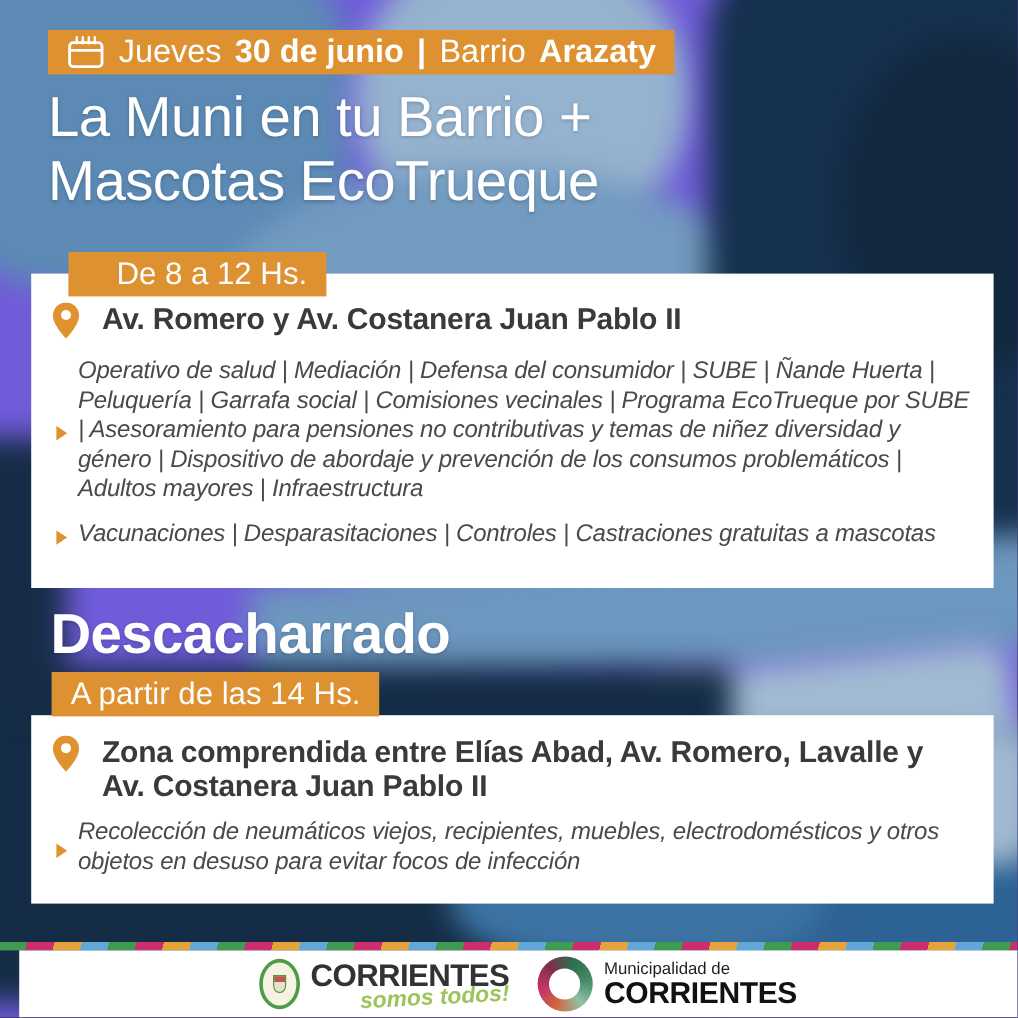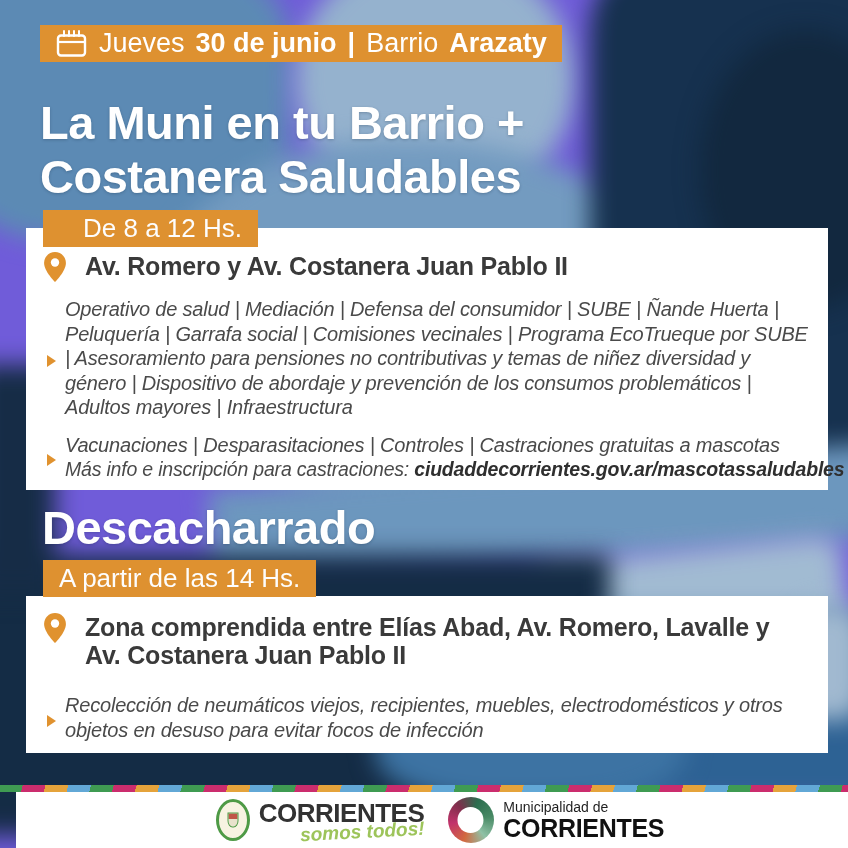--- a/index.html
+++ b/index.html
@@ -27,45 +27,45 @@
   
   .banner{
     position:absolute;z-index:3;left:40px;top:25px;height:37px;
     display:inline-flex;align-items:center;gap:11px;padding:0 15px;
     background:#de9130;color:#fff;font-size:27px;white-space:nowrap;
   }
   .banner b{font-weight:bold;text-align:center;}
   .cal{display:block;}
   
   .main-title{
-    position:absolute;z-index:3;left:40px;top:96px;color:#fff;
-    font-size:47px;line-height:54px;font-weight:bold;letter-spacing:-.5px;
+    position:absolute;z-index:3;left:40px;top:70px;color:#fff;
+    font-size:47px;line-height:54px;font-weight:normal;letter-spacing:-.5px;
     text-shadow:0 1px 3px rgba(10,30,50,.25);
   }
   .section-title{
     position:absolute;z-index:3;left:42px;top:500px;color:#fff;
     font-size:47px;font-weight:bold;letter-spacing:-.5px;
     text-shadow:0 1px 3px rgba(10,30,50,.25);
   }
   
   .time-badge{
     position:absolute;z-index:4;height:37px;display:inline-flex;align-items:center;
     background:#de9130;color:#fdfdfd;font-size:26px;padding:0 16px;white-space:nowrap;
   }
-  .badge1{left:43px;top:210px;padding-left:40px;}
+  .badge1{left:57px;top:210px;padding-left:40px;}
   .badge2{left:43px;top:560px;}
   
   .card{position:absolute;z-index:2;left:26px;width:802px;background:#fff;}
   .card1{top:228px;height:262px;}
   .card2{top:596px;height:157px;}
   .loc-row{display:flex;align-items:flex-start;gap:19px;margin:24px 18px 0 18px;}
   .card2 .loc-row{margin-top:17px;}
   .loc-text{font-size:25px;line-height:28px;font-weight:bold;color:#3a3a3a;letter-spacing:-.2px;}
   .bullets{margin:15px 18px 0 21px;}
-  .card2 .bullets{margin-top:24px;}
+  .card2 .bullets{margin-top:12px;}
   .bullet{display:flex;align-items:center;gap:9px;margin-bottom:13px;}
   .tri{flex:0 0 auto;width:0;height:0;margin-top:6px;
        border-left:9px solid #e0922f;border-top:6px solid transparent;border-bottom:6px solid transparent;}
   .btext{font-style:italic;color:#4a4a4a;font-size:20px;line-height:24.5px;letter-spacing:-.2px;}
   .info-line{white-space:nowrap;font-size:19.5px;}
   .info-line .url{font-weight:bold;color:#2f2f2f;}
   
   .stripe{
     position:absolute;z-index:5;left:0;top:785px;width:848px;height:7px;
     background:repeating-linear-gradient(105deg,
@@ -125,21 +125,21 @@
     </svg>
     <span>Jueves</span>
     <b>30 de junio</b>
     <b>|</b>
     <span>Barrio</span>
     <b>Arazaty</b>
   </div>
 
   <div class="main-title">
     <div>La Muni en tu Barrio +</div>
-    <div>Costanera Saludables</div>
+    <div>Mascotas EcoTrueque</div>
   </div>
 
   <div class="time-badge badge1">De 8 a 12 Hs.</div>
 
   <div class="card card1">
     <div class="loc-row">
       <svg width="22" height="30" viewBox="0 0 24 33">
         <path d="M12 0C5.4 0 0 5.4 0 12c0 9 12 21 12 21s12-12 12-21C24 5.4 18.6 0 12 0z" fill="#e0922f"></path>
         <circle cx="12" cy="11.5" r="4.6" fill="#ffffff"></circle>
       </svg>
@@ -147,21 +147,20 @@
     </div>
     <div class="bullets">
       <div class="bullet">
         <span class="tri"></span>
         <div class="btext">Operativo de salud | Mediación | Defensa del consumidor | SUBE | Ñande Huerta | Peluquería | Garrafa social | Comisiones vecinales | Programa EcoTrueque por SUBE | Asesoramiento para pensiones no contributivas y temas de niñez diversidad y género | Dispositivo de abordaje y prevención de los consumos problemáticos | Adultos mayores | Infraestructura</div>
       </div>
       <div class="bullet">
         <span class="tri"></span>
         <div class="btext">
           <div>Vacunaciones | Desparasitaciones | Controles | Castraciones gratuitas a mascotas</div>
-          <div class="info-line"><span>Más info e inscripción para castraciones: </span><span class="url">ciudaddecorrientes.gov.ar/mascotassaludables</span></div>
         </div>
       </div>
     </div>
   </div>
 
   <div class="section-title">Descacharrado</div>
 
   <div class="time-badge badge2">A partir de las 14 Hs.</div>
 
   <div class="card card2">

